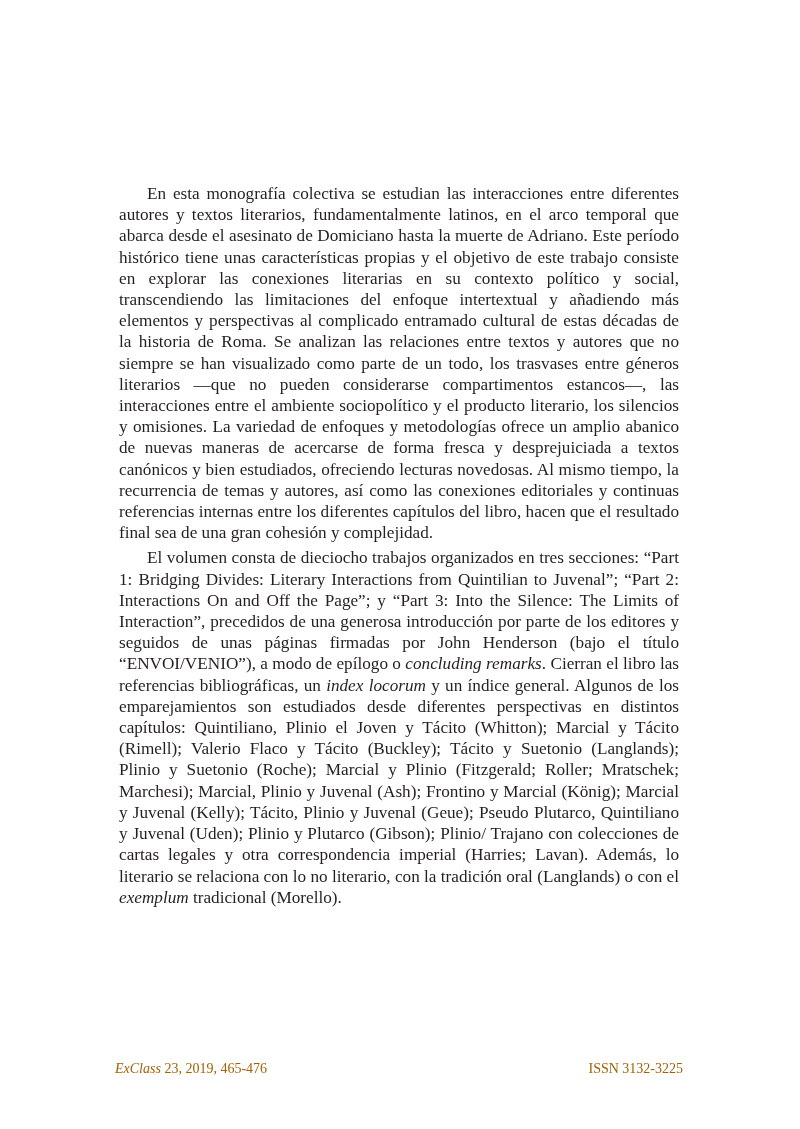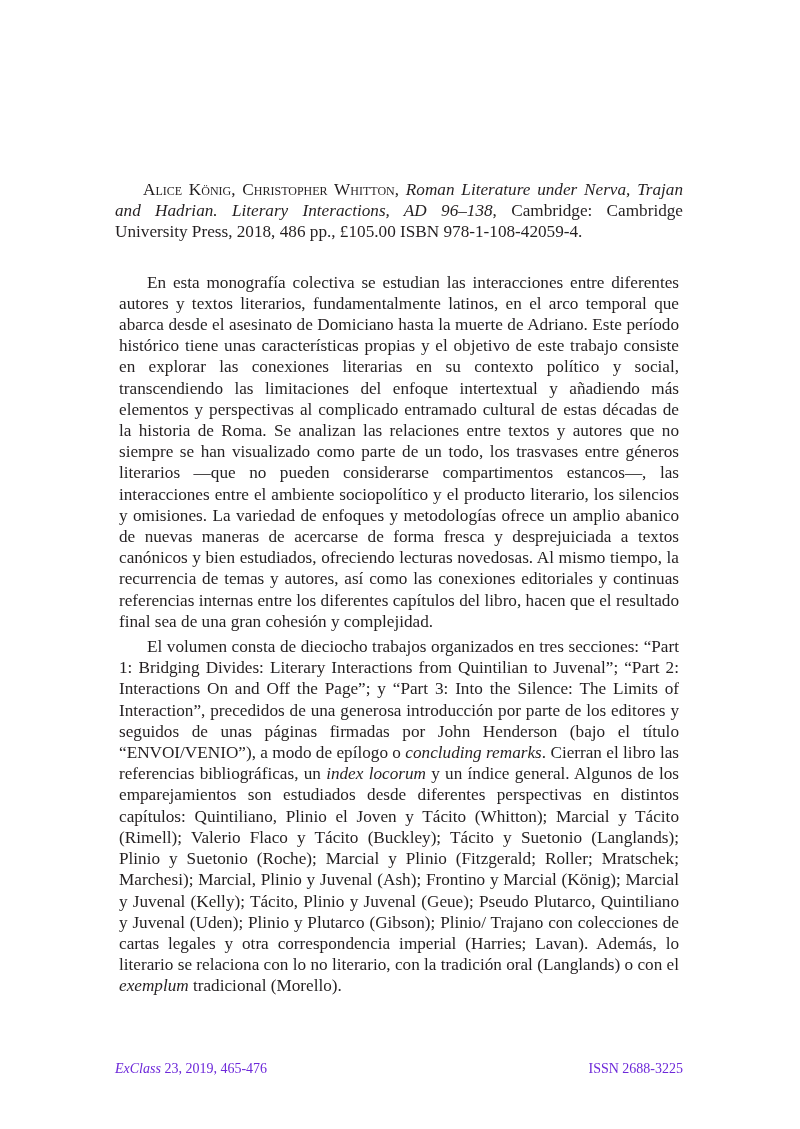--- a/index.html
+++ b/index.html
@@ -10,31 +10,30 @@
     font-size: 17.2px; line-height: 21.2px; color: #231f20;
     text-align: justify; hyphens: manual;
   }
   .ref { text-indent: 28px; margin: 0 0 29px 0; }
   .sc { font-variant: small-caps; }
   .body-p { text-indent: 28px; margin: 4px; }
   i { font-style: italic; }
   .footer {
     position: absolute; left: 115px; top: 1061px; width: 568px;
     font-family: "Liberation Serif", "DejaVu Serif", serif;
-    font-size: 14px; color: #6d28d9;
+    font-size: 14px; color: #a16207;
     display: flex; justify-content: space-between;
   }
 </style>
 </head>
 <body>
 
 <div class="page">
-  <p class="ref"><span class="sc">Alice König, Christopher Whitton</span>, <i>Roman Literature under Nerva, Trajan and Hadrian. Literary Interactions, AD 96–138</i><span>, Cambridge: Cambridge University Press, 2018, 486 pp., £105.00 ISBN  978-1-108-42059-4.</span></p>
 
   <p class="body-p">En esta monografía colectiva se estudian las interacciones entre diferentes autores y textos literarios, fundamentalmente latinos, en el arco temporal que abarca desde el asesinato de Domiciano hasta la muerte de Adriano. Este período histórico tiene unas características propias y el objetivo de este trabajo consiste en explorar las conexiones literarias en su contexto político y social, transcendiendo las limitaciones del enfoque intertextual y añadiendo más elementos y perspectivas al complicado entramado cultural de estas décadas de la historia de Roma. Se analizan las relaciones entre textos y autores que no siempre se han visualizado como parte de un todo, los trasvases entre géneros literarios —que no pueden considerarse compartimentos estancos—, las interacciones entre el ambiente sociopolítico y el producto literario, los silencios y omisiones. La variedad de enfoques y metodologías ofrece un amplio abanico de nuevas maneras de acercarse de forma fresca y desprejuiciada a textos canónicos y bien estudiados, ofreciendo lecturas novedosas. Al mismo tiempo, la recurrencia de temas y autores, así como las conexiones editoriales y continuas referencias internas entre los diferentes capítulos del libro, hacen que el resultado final sea de una gran cohesión y complejidad.</p>
 
   <p class="body-p"><span>El volumen consta de dieciocho trabajos organizados en tres secciones: “Part 1: Bridging Divides: Literary Interactions from Quintilian to Juvenal”; “Part 2: Interactions On and Off the Page”; y “Part 3: Into the Silence: The Limits of Interaction”, precedidos de una generosa introducción por parte de los editores y seguidos de unas páginas firmadas por John Henderson (bajo el título “ENVOI/VENIO”), a modo de epílogo o </span><i>concluding remarks</i><span>. Cierran el libro las referencias bibliográficas, un </span><i>index locorum</i><span> y un índice general. Algunos de los emparejamientos son estudiados desde diferentes perspectivas en distintos capítulos: Quintiliano, Plinio el Joven y Tácito (Whitton); Marcial y Tácito (Rimell); Valerio Flaco y Tácito (Buckley); Tácito y Suetonio (Langlands); Plinio y Suetonio (Roche); Marcial y Plinio (Fitzgerald; Roller; Mratschek; Marchesi); Marcial, Plinio y Juvenal (Ash); Frontino y Marcial (König); Marcial y Juvenal (Kelly); Tácito, Plinio y Juvenal (Geue); Pseudo Plutarco, Quintiliano y Juvenal (Uden); Plinio y Plutarco (Gibson); Plinio/ Trajano con colecciones de cartas legales y otra correspondencia imperial (Harries; Lavan). Además, lo literario se relaciona con lo no literario, con la tradición oral (Langlands) o con el </span><i>exemplum</i><span> tradicional (Morello).</span></p>
 </div>
 
 <div class="footer">
   <span><i>ExClass</i><span> 23, 2019, 465-476</span></span>
-  <span>ISSN 2688-3225</span>
+  <span>ISSN 3132-3225</span>
 </div>
 
 </body></html>

